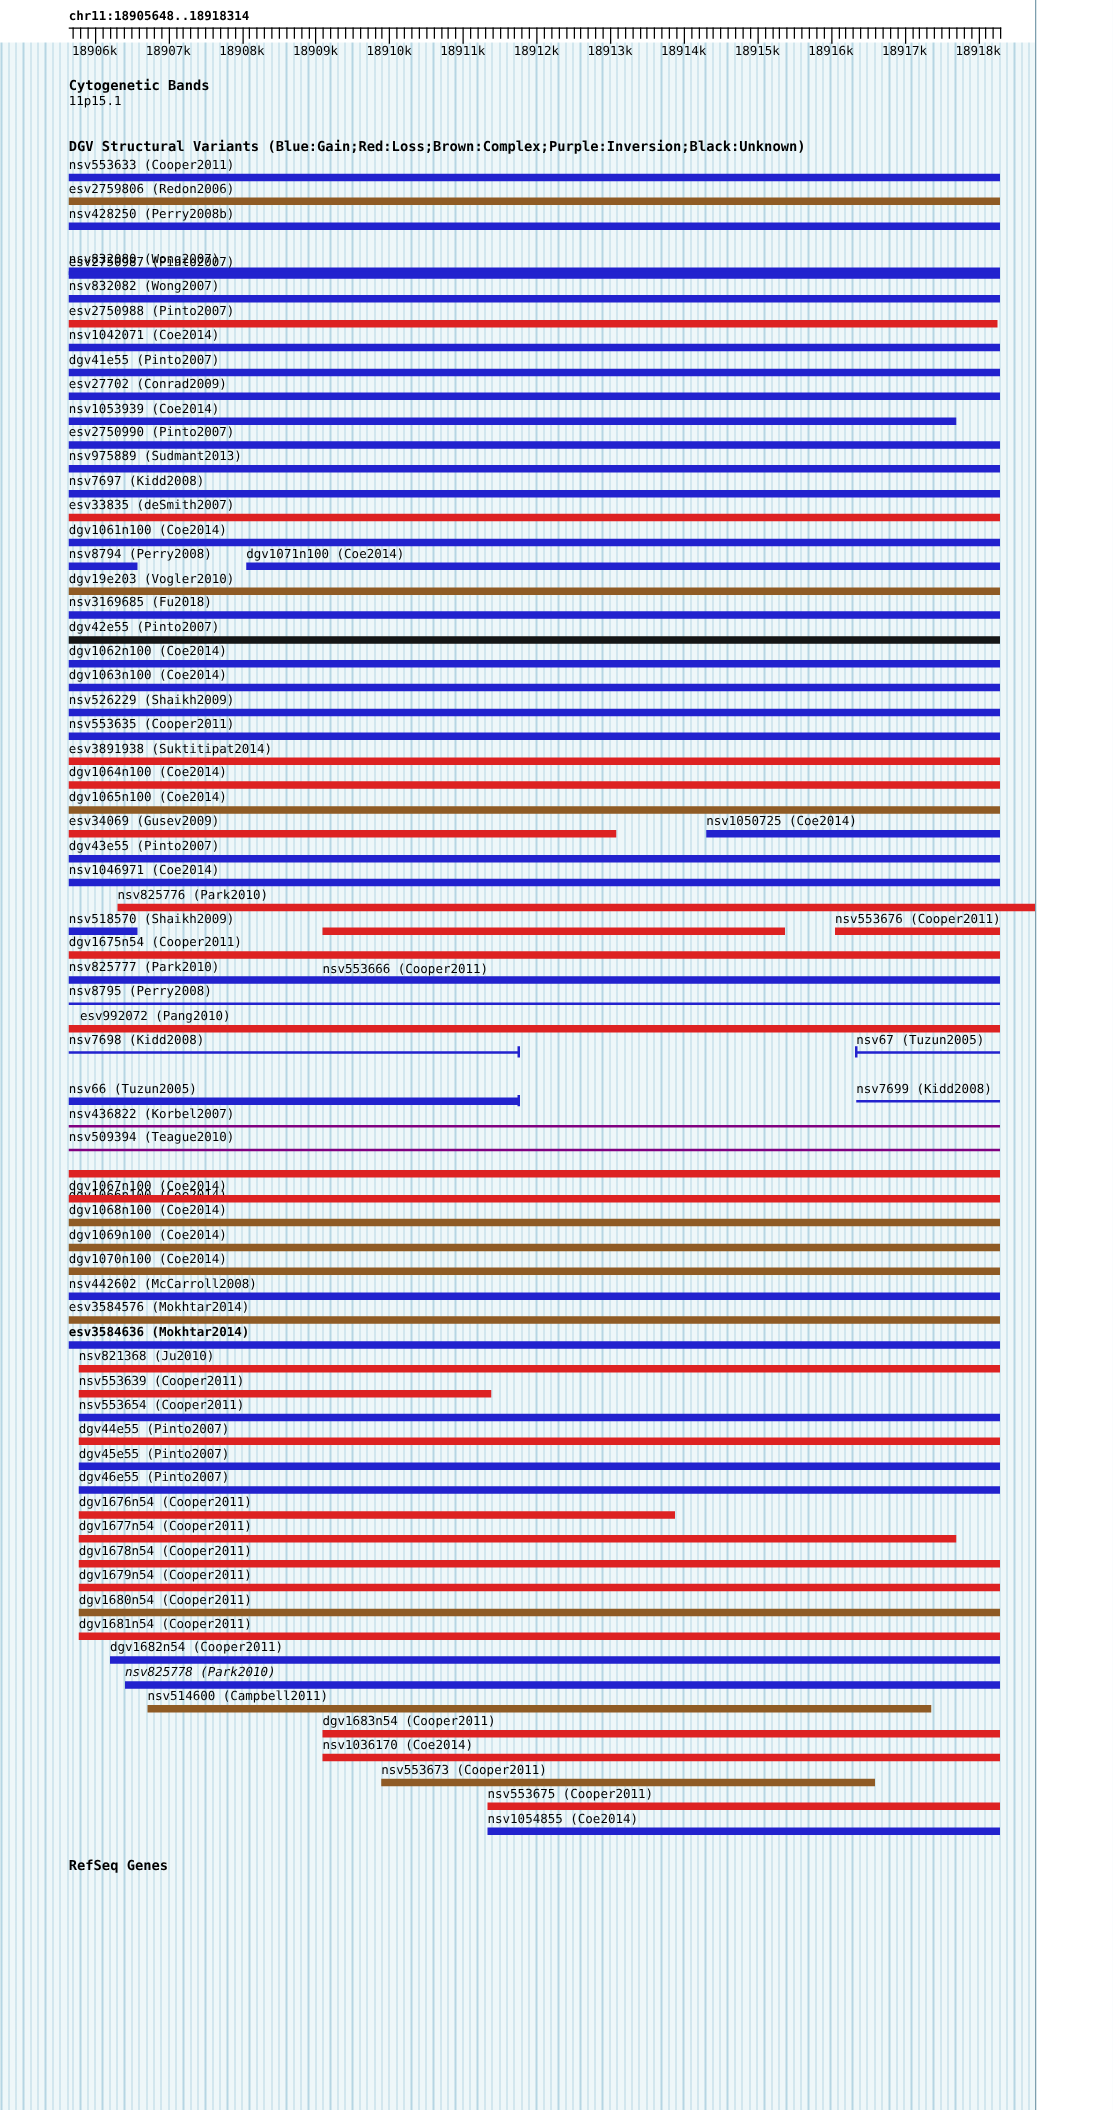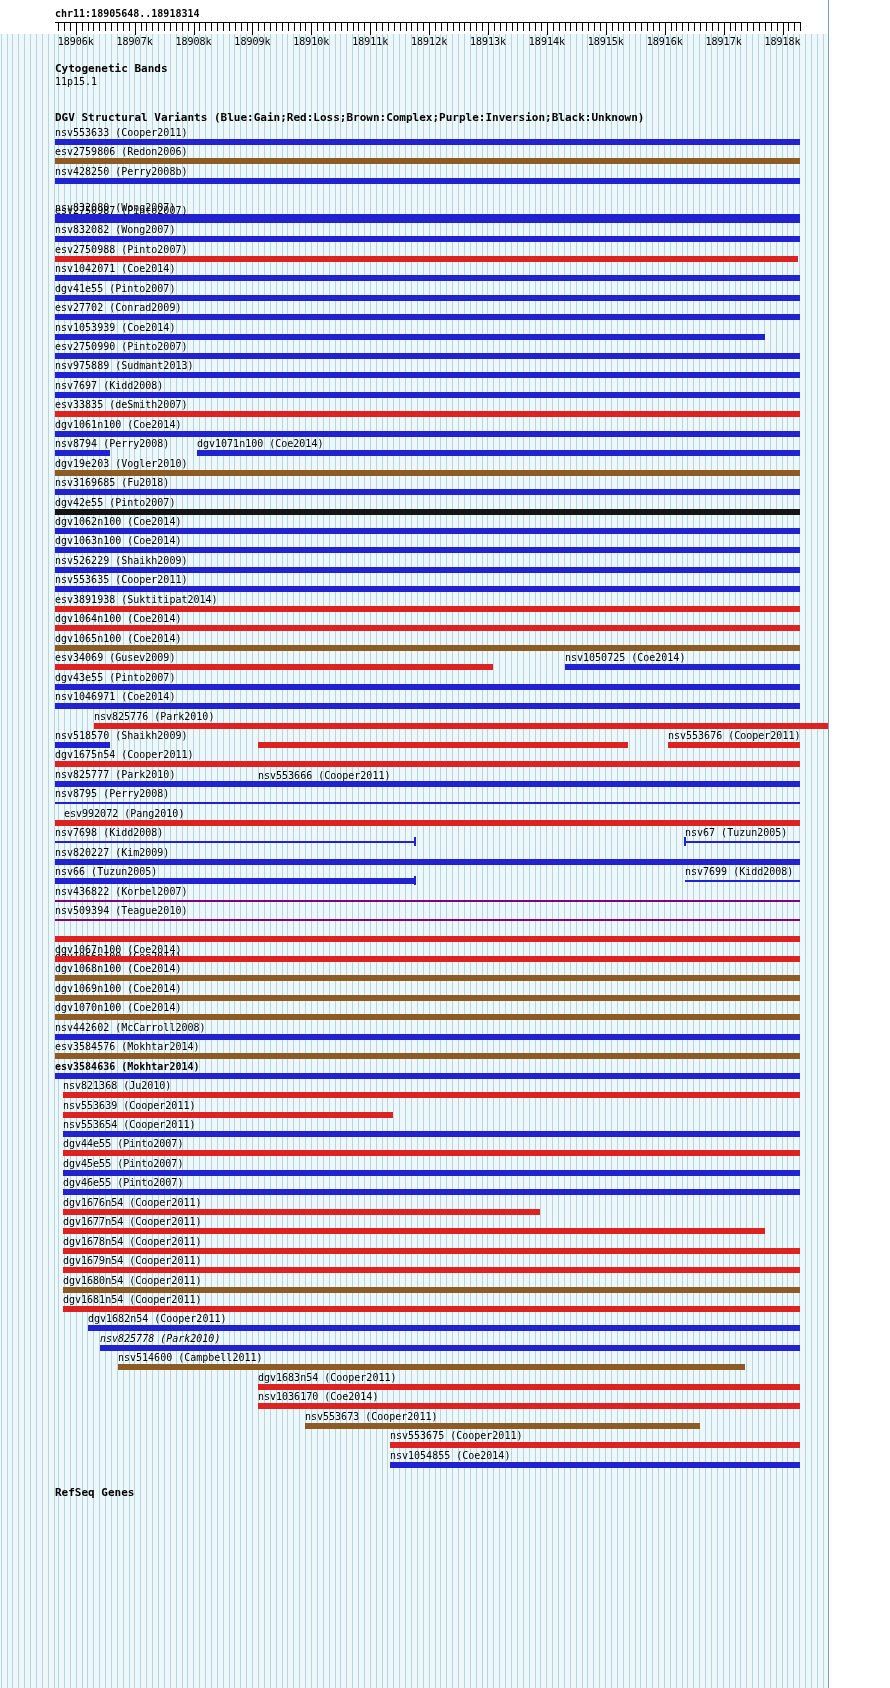--- a/index.html
+++ b/index.html
@@ -349,24 +349,20 @@
         <div class="vbar" style="left: 55px; width: 745px; background: rgb(221, 34, 34);"></div>
       </div>
       <div class="vrow" style="top: 700.2px;">
         <div class="vlabel" style="left: 55px;">nsv7698 (Kidd2008)</div>
         <div class="vbar line" style="left: 55px; width: 360px; background: rgb(34, 34, 206);"></div>
         <div class="vtick" style="left: 414px; background: rgb(34, 34, 206);"></div>
         <div class="vlabel" style="left: 685px;">nsv67 (Tuzun2005)</div>
         <div class="vbar line" style="left: 685px; width: 115px; background: rgb(34, 34, 206);"></div>
         <div class="vtick" style="left: 684px; background: rgb(34, 34, 206);"></div>
       </div>
-      <div class="vrow" style="top: 719.65px;">
-        <div class="vlabel" style="left: 55px;">nsv820227 (Kim2009)</div>
-        <div class="vbar" style="left: 55px; width: 745px; background: rgb(34, 34, 206);"></div>
-      </div>
       <div class="vrow" style="top: 739.1px;">
         <div class="vlabel" style="left: 55px;">nsv66 (Tuzun2005)</div>
         <div class="vbar" style="left: 55px; width: 360px; background: rgb(34, 34, 206);"></div>
         <div class="vtick" style="left: 414px; background: rgb(34, 34, 206);"></div>
         <div class="vlabel" style="left: 685px;">nsv7699 (Kidd2008)</div>
         <div class="vbar line" style="left: 685px; width: 115px; background: rgb(34, 34, 206);"></div>
       </div>
       <div class="vrow" style="top: 758.55px;">
         <div class="vlabel" style="left: 55px;">nsv436822 (Korbel2007)</div>
         <div class="vbar line" style="left: 55px; width: 745px; background: rgb(128, 0, 128);"></div>

